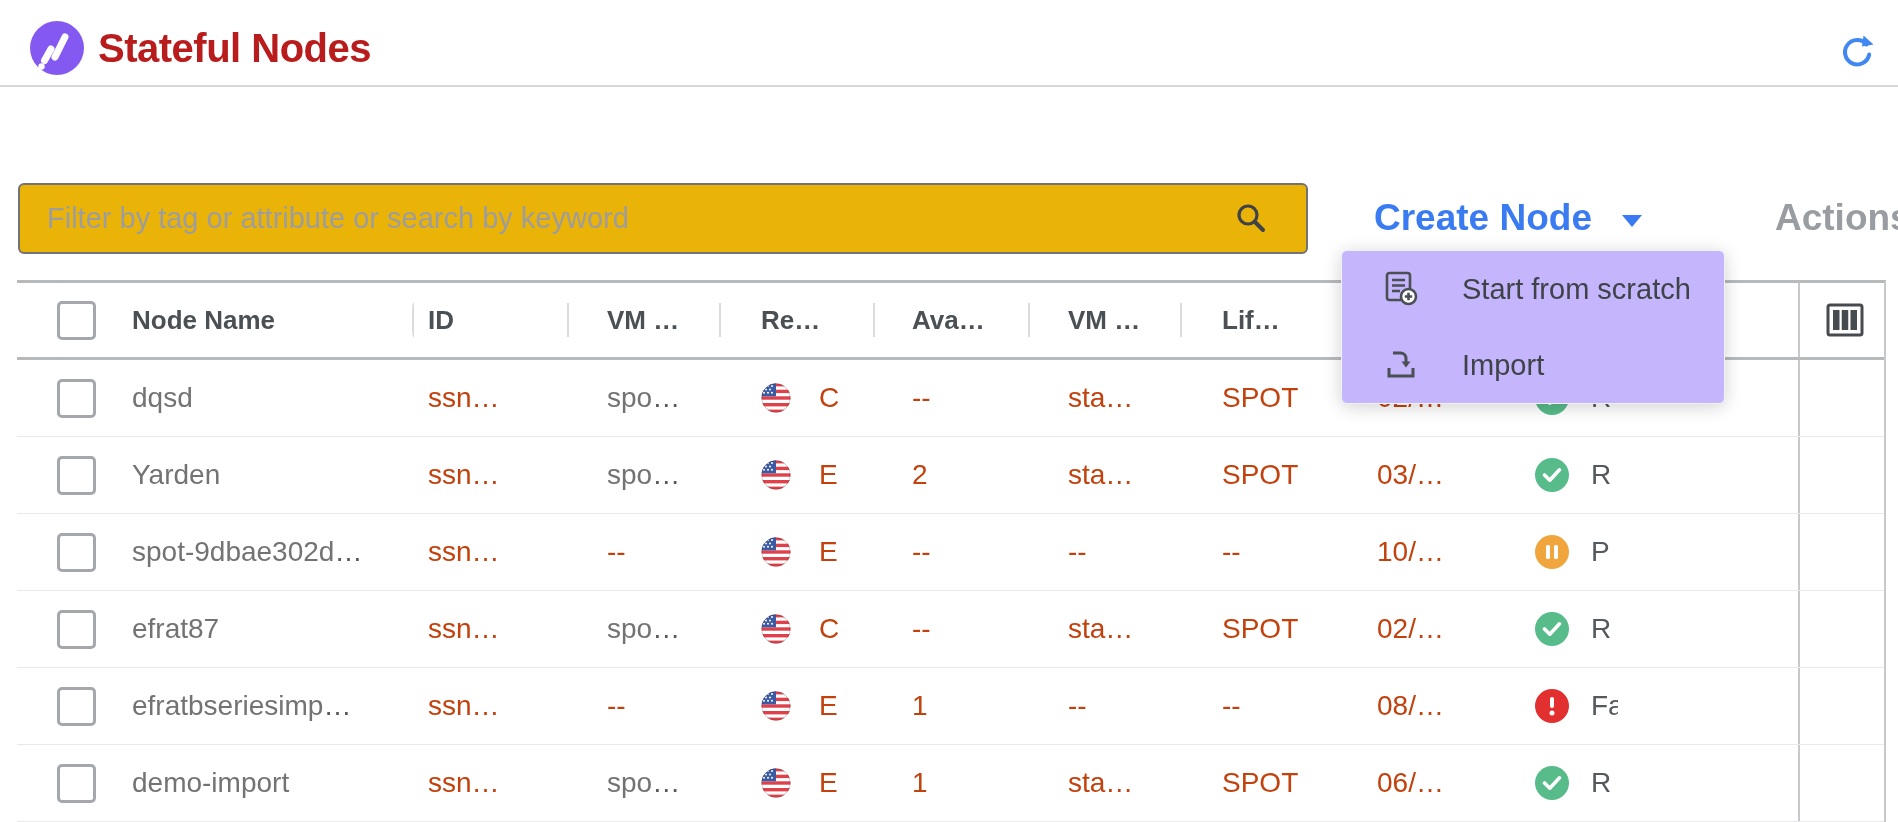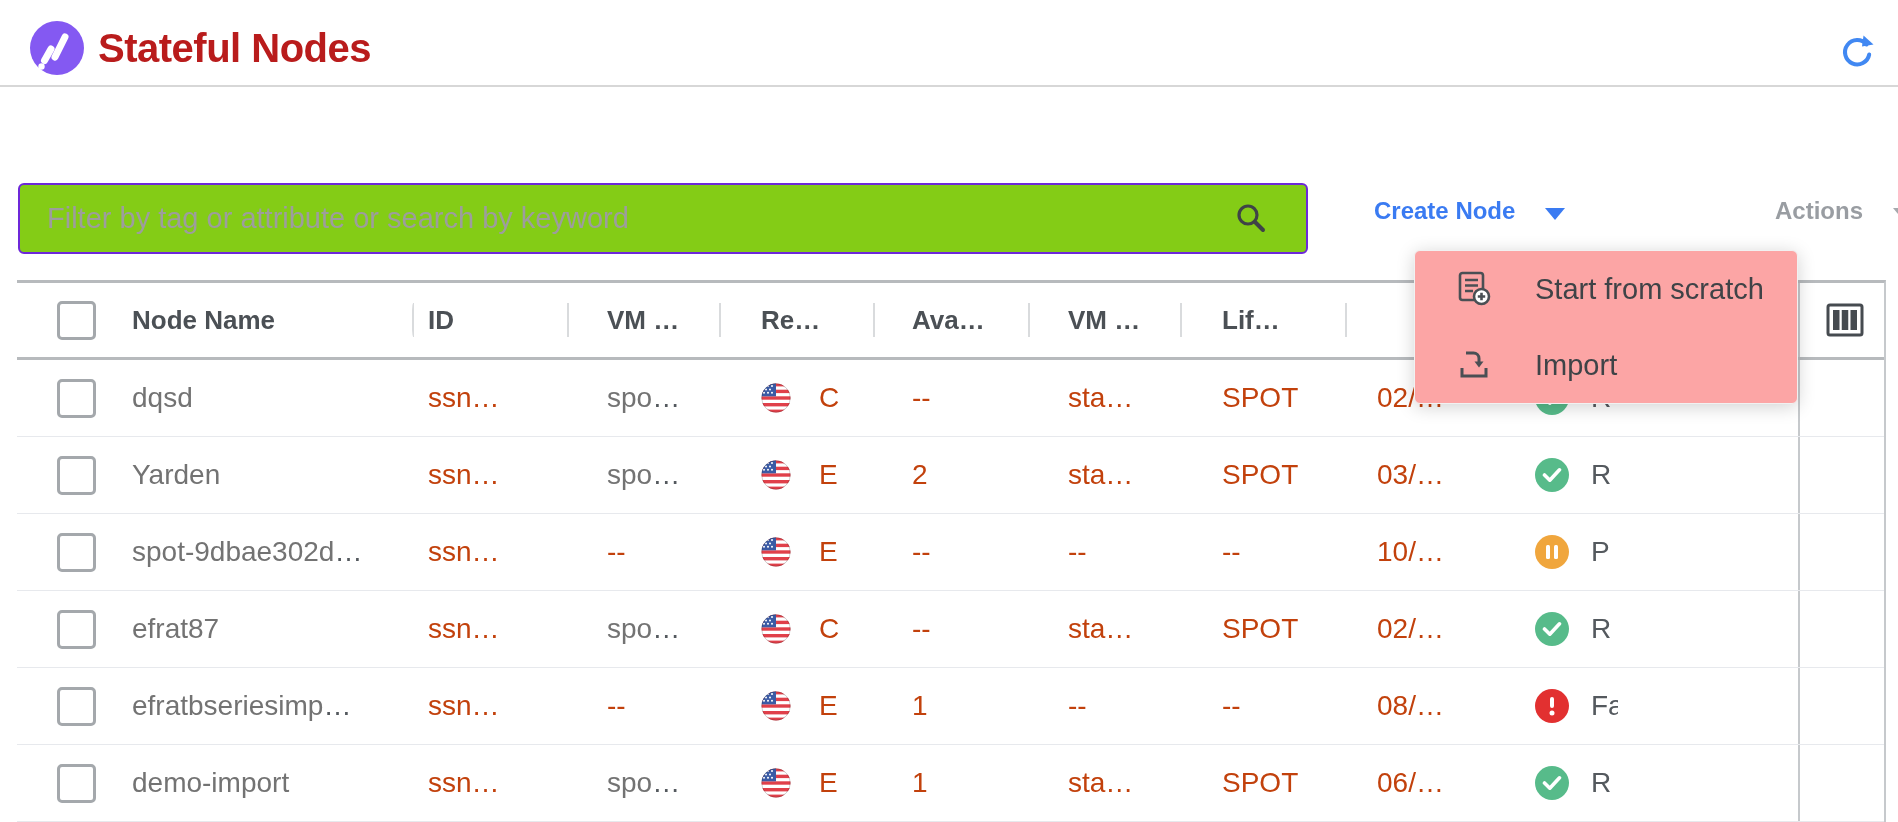--- a/index.html
+++ b/index.html
@@ -11,29 +11,29 @@
   
   .top { position:absolute; left:0; top:0; width:1898px; height:85px;
          border-bottom:2px solid #d7d7d7; background:#fff; }
   .logo { position:absolute; left:30px; top:21px; width:54px; height:54px; }
   .title { position:absolute; left:98px; top:21px; height:54px; line-height:54px;
            font-size:40px; font-weight:700; color:#b91c1c; letter-spacing:-0.5px; }
   .refresh { position:absolute; left:1838px; top:33px; width:38px; height:38px; cursor:pointer; }
 
   
   .filter { position:absolute; left:18px; top:183px; width:1286px; height:67px;
-            border:2px solid #6d28d9; border-radius:6px; background:#84cc16; }
+            border:2px solid #737373; border-radius:6px; background:#eab308; }
   .filter input { position:absolute; left:0; top:0; width:1190px; height:63px; margin:0;
                   padding:2px 0 0 27px; border:none; outline:none; background:transparent;
                   font-family:"Liberation Sans",sans-serif; font-size:29px; color:#555; }
   .filter input::placeholder { color:#9d9d9d; opacity:1; }
   .search-ic { position:absolute; right:38px; top:16px; width:34px; height:34px; }
 
   .ddbtn { position:absolute; top:197px; display:flex; align-items:center; cursor:pointer; }
-  .ddbtn .lbl { font-size:24px; font-weight:700; }
+  .ddbtn .lbl { font-size:37px; font-weight:700; }
   .caret { width:0; height:0; border-left:10px solid transparent;
            border-right:10px solid transparent; border-top:12px solid #3a7bf2;
            margin-left:30px; margin-top:5px; }
   .create { left:1374px; } .create .lbl { color:#3a7bf2; }
   .actions { left:1775px; } .actions .lbl { color:#999da2; }
   .actions .caret { border-top-color:#a6a9ad; }
 
   
   .table { position:absolute; left:17px; top:280px; width:1867px; height:542px;
            border-top:3px solid #b7babd; border-right:2px solid #c6c9cc; background:#fff; }
@@ -53,22 +53,22 @@
   .txt { font-size:28px; color:#c2410c; }
   .link { font-size:28px; color:#737373; text-decoration:none; cursor:pointer; }
   .ell { font-size:28px; color:#54595e; }
   .flag { width:30px; height:30px; flex:none; margin-right:28px; }
   .sic { width:34px; height:34px; border-radius:50%; margin-left:15px; flex:none;
          display:flex; align-items:center; justify-content:center; }
   .slabel { margin-left:22px; width:27px; overflow:hidden; font-size:28px; color:#54595e; flex:none; }
   .pick { margin-left:26px; cursor:pointer; }
 
   
-  .menu { position:absolute; left:1414px; top:250px; width:382px; height:152px;
-          background:#fca5a5; border-radius:6px; border:1px solid #f1f1f1;
+  .menu { position:absolute; left:1341px; top:250px; width:382px; height:152px;
+          background:#c4b5fd; border-radius:6px; border:1px solid #f1f1f1;
           box-shadow:0 3px 18px rgba(0,0,0,.18); z-index:20; }
   .mi { height:76px; display:flex; align-items:center; padding-left:38px; cursor:pointer; }
   .mi .mic { width:42px; height:42px; margin-right:40px; flex:none; }
   .mi .mlabel { font-size:29px; color:#3f4347; }
 </style>
 </head>
 <body>
 
 <div class="app">
 

